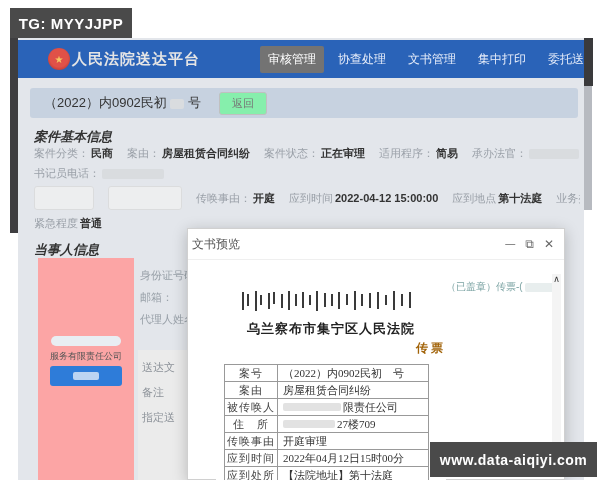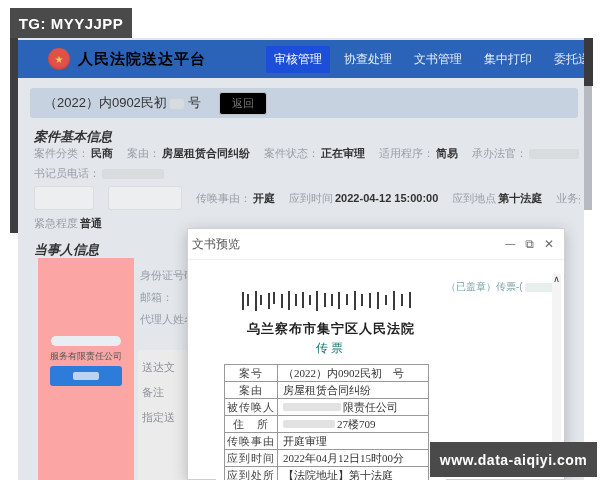--- a/index.html
+++ b/index.html
@@ -15,29 +15,29 @@
   .edge-l{left:10px;top:38px;width:8px;height:195px;background:#3e3e40;}
   .edge-rt{left:584px;top:38px;width:9px;height:48px;background:#3a3a3c;}
   .edge-rm{left:584px;top:86px;width:8px;height:124px;background:#b7bac0;}
 
   
   .app{position:absolute;left:18px;top:38px;width:566px;height:442px;background:#e3e6eb;overflow:hidden;}
 
   
   .nav{position:absolute;left:0;top:2px;width:566px;height:38px;background:#2a63b8;display:flex;align-items:center;}
   .emblem{width:22px;height:22px;border-radius:50%;background:radial-gradient(circle at 50% 45%,#e05148 55%,#a32a24);margin-left:30px;display:flex;align-items:center;justify-content:center;color:#f5c863;font-size:10px;flex:0 0 auto;}
-  .brand{color:#000000;font-size:15px;font-weight:bold;margin-left:8px;letter-spacing:1px;white-space:nowrap;}
+  .brand{color:#e5e5e5;font-size:15px;font-weight:bold;margin-left:2px;letter-spacing:1px;white-space:nowrap;}
   .menu{display:flex;align-items:center;gap:6px;margin-left:60px;white-space:nowrap;}
   .menu-item{color:#e8eefa;font-size:12px;padding:5px 8px;border-radius:2px;cursor:pointer;}
-  .menu-item.active{background:#1d4ed8;color:#fff;}
+  .menu-item.active{background:#737373;color:#fff;}
 
   
   .band{position:absolute;left:12px;top:50px;width:548px;height:30px;background:#c7d2e0;border-radius:3px;display:flex;align-items:center;padding-left:14px;box-sizing:border-box;}
   .band .num{font-size:13px;color:#333;white-space:nowrap;}
-  .btn-back{margin-left:18px;padding:3px 12px;background:#000000;border:1px solid #c0c0c0;border-radius:3px;font-size:11px;color:#777;cursor:pointer;}
+  .btn-back{margin-left:18px;padding:3px 12px;background:#86efac;border:1px solid #c0c0c0;border-radius:3px;font-size:11px;color:#777;cursor:pointer;}
 
   
   .sec-title{position:absolute;left:16px;font-size:13px;font-weight:bold;color:#333;font-style:italic;}
   .frow{position:absolute;left:16px;width:546px;display:flex;gap:14px;white-space:nowrap;overflow:hidden;font-size:11px;align-items:center;}
   .fl{color:#9aa0a8;}
   .fv{color:#333;font-weight:bold;}
   .pair{display:flex;align-items:center;gap:2px;flex:0 0 auto;}
   .blur{display:inline-block;background:#d9dcdf;border-radius:2px;height:10px;vertical-align:middle;}
   .ghost{height:22px;border:1px solid #d9d9d9;background:#f1f1f1;border-radius:3px;opacity:.75;flex:0 0 auto;cursor:pointer;}
 
@@ -60,21 +60,21 @@
   .mbody{position:relative;height:220px;}
   .stamp{position:absolute;left:258px;top:20px;font-size:10px;color:#7ba3a3;white-space:nowrap;}
   .mscroll{position:absolute;right:3px;top:14px;width:9px;height:202px;background:#f4f4f4;}
   .mscroll .arrow{position:absolute;top:0;left:0;width:9px;text-align:center;font-size:9px;color:#333;cursor:pointer;}
   .mscroll .thumb{position:absolute;top:172px;left:1px;width:7px;height:30px;background:#c7c7c7;cursor:pointer;}
 
   
   .paper{position:absolute;left:28px;top:10px;width:230px;height:210px;background:#fff;font-family:"Liberation Serif","DejaVu Serif",serif;}
   .mong{position:absolute;left:22px;top:18px;}
   .court{position:absolute;left:0;top:50px;width:100%;text-align:center;font-size:13px;font-weight:bold;color:#222;letter-spacing:1px;white-space:nowrap;}
-  .doctype{position:absolute;left:0;top:70px;width:100%;text-align:center;font-size:12px;font-weight:normal;color:#0f766e;letter-spacing:3px;}
+  .doctype{position:absolute;left:0;top:70px;width:100%;text-align:right;font-size:12px;font-weight:bold;color:#a16207;letter-spacing:3px;}
   .dtable{position:absolute;left:8px;top:94px;width:205px;border:1px solid #999;box-sizing:border-box;}
   .drow{display:flex;height:16px;line-height:16px;border-top:1px solid #999;font-size:11px;color:#333;}
   .drow:first-child{border-top:none;}
   .dlab{width:52px;border-right:1px solid #999;text-align:center;flex:0 0 auto;letter-spacing:1px;color:#444;}
   .dval{padding-left:5px;white-space:nowrap;overflow:hidden;display:flex;align-items:center;gap:2px;}
   .dval .blur{height:8px;background:#e2e2e2;}
 </style>
 </head>
 <body>
 

